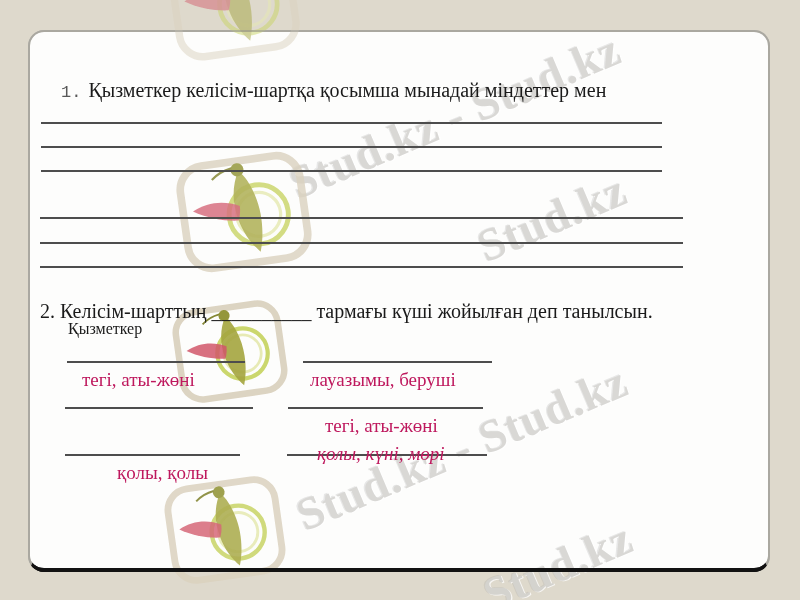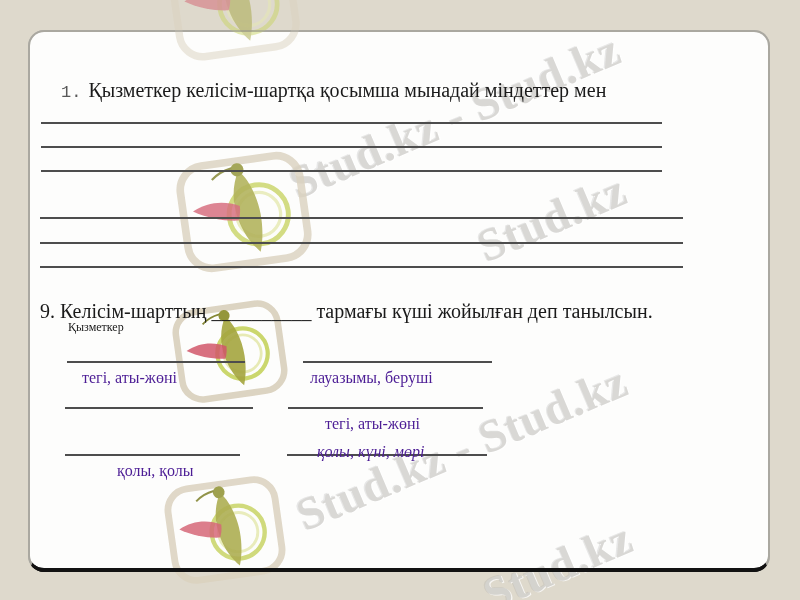--- a/index.html
+++ b/index.html
@@ -49,22 +49,22 @@
   .txt{
     position:absolute; z-index:4; color:#1a1a1a; font-size:20px; line-height:27px;
   }
   .num-mono{
     font-family:"Liberation Mono","DejaVu Sans Mono",monospace;
     font-size:17px; color:#585858; margin-right:7px;
   }
   .muted{color:#6e6e6e;}
   .indent{padding-left:21px;margin-top:30px;}
   .rule{position:absolute; z-index:4; height:2px; background:#4d4d4d;}
-  .sig-label{position:absolute; z-index:4; color:#4c1d95; font-size:16px; white-space:nowrap;}
-  .sig-title{position:absolute; z-index:4; color:#1a1a1a; font-size:12px; white-space:nowrap;}
+  .sig-label{position:absolute; z-index:4; color:#be185d; font-size:19px; white-space:nowrap;}
+  .sig-title{position:absolute; z-index:4; color:#1a1a1a; font-size:16px; white-space:nowrap;}
 </style>
 </head>
 <body>
 
 <div id="stage">
 
   <div id="paper"></div>
 
   <div class="wm wm-a">Stud.kz - Stud.kz</div>
   <div class="wm wm-b">Stud.kz</div>
@@ -116,21 +116,21 @@
 
   <div class="rule" style="left:41px; top:122px; width:621px;"></div>
   <div class="rule" style="left:41px; top:146px; width:621px;"></div>
   <div class="rule" style="left:41px; top:170px; width:621px;"></div>
 
 
   <div class="rule" style="left:40px; top:217px; width:643px;"></div>
   <div class="rule" style="left:40px; top:242px; width:643px;"></div>
   <div class="rule" style="left:40px; top:266px; width:643px;"></div>
 
-  <div class="txt" style="left:40px; top:298px; width:690px;">9. Келісім-шарттың __________ тармағы күші жойылған деп танылсын.</div>
+  <div class="txt" style="left:40px; top:298px; width:690px;">2. Келісім-шарттың __________ тармағы күші жойылған деп танылсын.</div>
 
   <div class="sig-title" style="left:68px; top:320px;">Қызметкер</div>
 
   <div class="rule" style="left:67px; top:361px; width:178px;"></div>
   <div class="rule" style="left:303px; top:361px; width:189px;"></div>
   <div class="sig-label" style="left:82px; top:369px;">тегі, аты-жөні</div>
   <div class="sig-label" style="left:310px; top:369px;">лауазымы, беруші</div>
 
   <div class="rule" style="left:65px; top:407px; width:188px;"></div>
   <div class="rule" style="left:288px; top:407px; width:195px;"></div>

